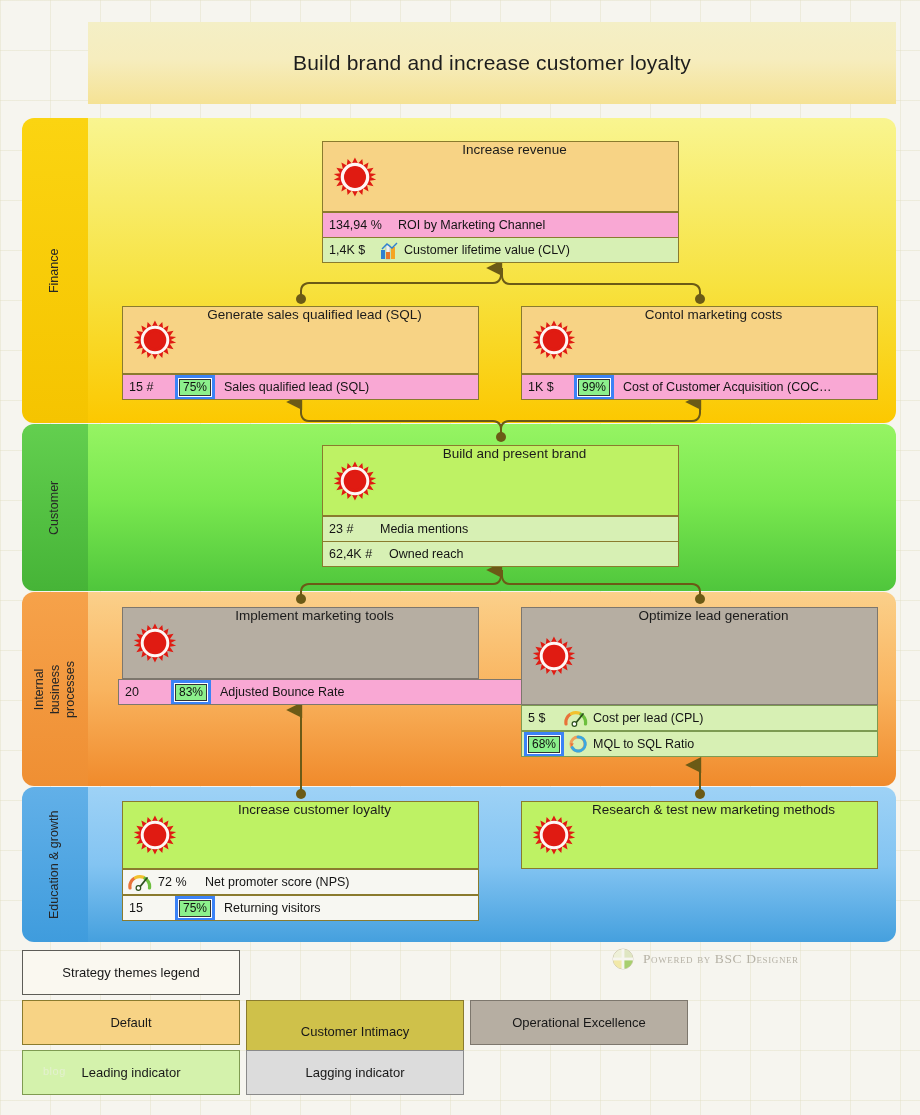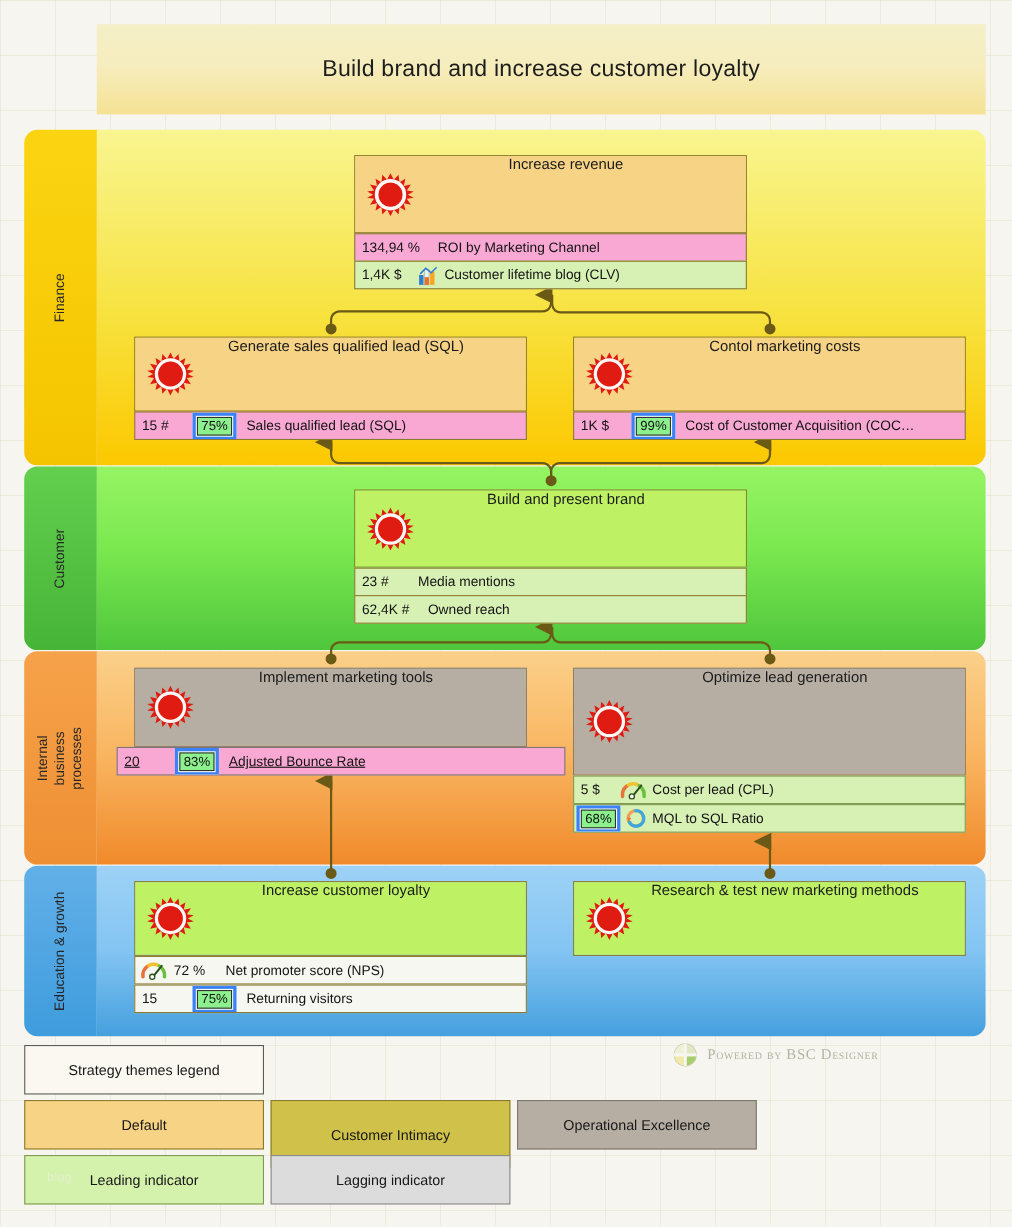--- a/index.html
+++ b/index.html
@@ -214,21 +214,21 @@
     <span class="val" style="width:57px">1,4K $</span>
     <span class="ico">
       <svg width="19" height="19" viewBox="0 0 19 19">
         <rect x="1" y="9" width="4" height="9" fill="#2f7fd0"></rect>
         <rect x="6" y="4" width="4" height="14" fill="#f0f0f0" stroke="#8aa" stroke-width=".5"></rect>
         <rect x="6" y="11" width="4" height="7" fill="#e8732a"></rect>
         <rect x="11" y="6" width="4" height="12" fill="#f5a623"></rect>
         <path d="M2 8 L7 3 L12 7 L17 2" stroke="#2f7fd0" stroke-width="1.4" fill="none"></path>
       </svg>
     </span>
-    <span class="name">Customer lifetime blog (CLV)</span>
+    <span class="name">Customer lifetime value (CLV)</span>
   </div>
 
   <div class="card theme-default" style="left:122px;top:306px;width:357px;height:68px;">
     <div class="head">
       <svg class="sun-icon" width="44" height="44" viewBox="0 0 44 44">
         <path d="M22 1 L25.3 7.5 L29.9 2.6 L30.8 9.8 L36.6 6.4 L35 13.5 L42 12 L38 18 L44.8 18.9 L39 22 L44.8 25.1 L38 26 L42 32 L35 30.5 L36.6 37.6 L30.8 34.2 L29.9 41.4 L25.3 36.5 L22 43 L18.7 36.5 L14.1 41.4 L13.2 34.2 L7.4 37.6 L9 30.5 L2 32 L6 26 L-0.8 25.1 L5 22 L-0.8 18.9 L6 18 L2 12 L9 13.5 L7.4 6.4 L13.2 9.8 L14.1 2.6 L18.7 7.5 Z" transform="scale(0.93) translate(1.6,1.6)" fill="#e01b12"></path>
         <circle cx="22" cy="22" r="12.8" fill="none" stroke="#fff7f5" stroke-width="3"></circle>
         <circle cx="22" cy="22" r="8.2" fill="#e01b12"></circle>
       </svg>
       <div class="label">Generate sales qualified lead (SQL)</div>
@@ -282,21 +282,21 @@
   <div class="card theme-oe" style="left:122px;top:607px;width:357px;height:72px;">
     <div class="head">
       <svg class="sun-icon" width="44" height="44" viewBox="0 0 44 44">
         <path d="M22 1 L25.3 7.5 L29.9 2.6 L30.8 9.8 L36.6 6.4 L35 13.5 L42 12 L38 18 L44.8 18.9 L39 22 L44.8 25.1 L38 26 L42 32 L35 30.5 L36.6 37.6 L30.8 34.2 L29.9 41.4 L25.3 36.5 L22 43 L18.7 36.5 L14.1 41.4 L13.2 34.2 L7.4 37.6 L9 30.5 L2 32 L6 26 L-0.8 25.1 L5 22 L-0.8 18.9 L6 18 L2 12 L9 13.5 L7.4 6.4 L13.2 9.8 L14.1 2.6 L18.7 7.5 Z" transform="scale(0.93) translate(1.6,1.6)" fill="#e01b12"></path>
         <circle cx="22" cy="22" r="12.8" fill="none" stroke="#fff7f5" stroke-width="3"></circle>
         <circle cx="22" cy="22" r="8.2" fill="#e01b12"></circle>
       </svg>
       <div class="label">Implement marketing tools</div>
     </div>
   </div>
-  <div class="kpi lagging" style="left:106px;top:679px;width:408px;height:26px;border-color:#7d776d;text-decoration:underline;">
+  <div class="kpi lagging" style="left:118px;top:679px;width:408px;height:26px;border-color:#7d776d;">
     <span class="val" style="width:48px">20</span>
     <span class="pct-wrap">
       <span class="pct-badge">83%</span>
     </span>
     <span class="name">Adjusted Bounce Rate</span>
   </div>
 
   <div class="card theme-oe" style="left:521px;top:607px;width:357px;height:98px;">
     <div class="head">
       <svg class="sun-icon" width="44" height="44" viewBox="0 0 44 44">

